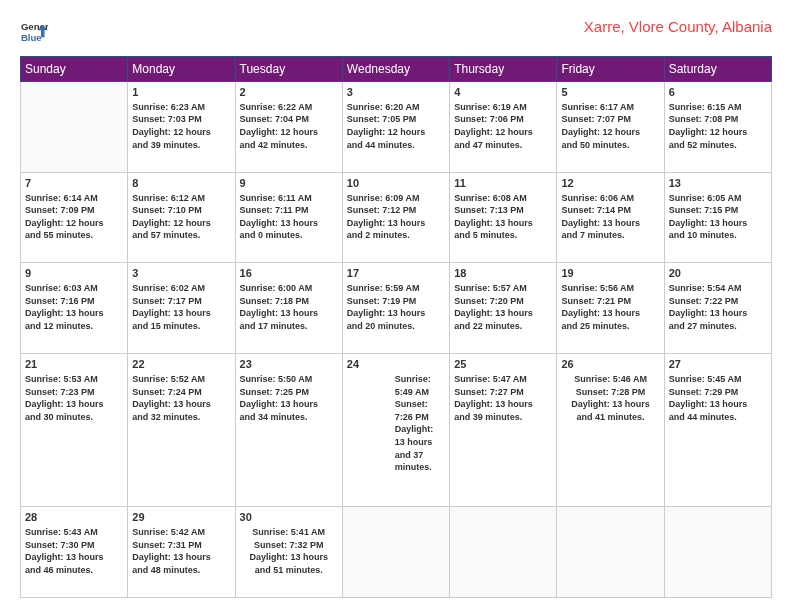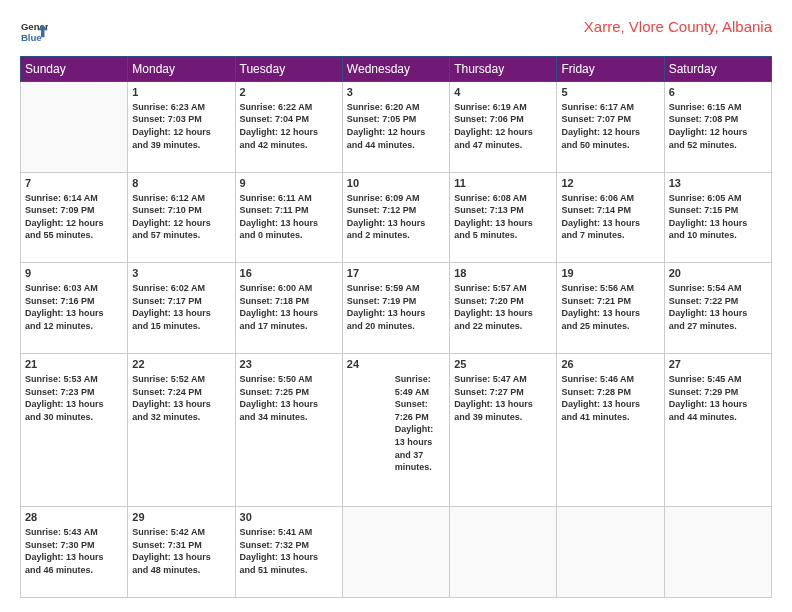--- a/index.html
+++ b/index.html
@@ -295,21 +295,21 @@
           </td>
           <td>
             <span class="day-number">25</span>
             <div class="day-info" style="white-space: pre-line;">Sunrise: 5:47 AM
 Sunset: 7:27 PM
 Daylight: 13 hours
 and 39 minutes.</div>
           </td>
           <td>
             <span class="day-number">26</span>
-            <div class="day-info" style="white-space: pre-line;">Sunrise: 5:46 AM
+            <div class="day-info" style="white-space: pre-line; text-align: center;">Sunrise: 5:46 AM
 Sunset: 7:28 PM
 Daylight: 13 hours
 and 41 minutes.</div>
           </td>
           <td>
             <span class="day-number">27</span>
             <div class="day-info" style="white-space: pre-line;">Sunrise: 5:45 AM
 Sunset: 7:29 PM
 Daylight: 13 hours
 and 44 minutes.</div>
@@ -325,21 +325,21 @@
           </td>
           <td>
             <span class="day-number">29</span>
             <div class="day-info" style="white-space: pre-line;">Sunrise: 5:42 AM
 Sunset: 7:31 PM
 Daylight: 13 hours
 and 48 minutes.</div>
           </td>
           <td>
             <span class="day-number">30</span>
-            <div class="day-info" style="white-space: pre-line;">Sunrise: 5:41 AM
+            <div class="day-info" style="white-space: pre-line; text-align: center;">Sunrise: 5:41 AM
 Sunset: 7:32 PM
 Daylight: 13 hours
 and 51 minutes.</div>
           </td>
           <td class="empty"></td>
           <td class="empty"></td>
           <td class="empty"></td>
           <td class="empty"></td>
         </tr>
       </tbody>

